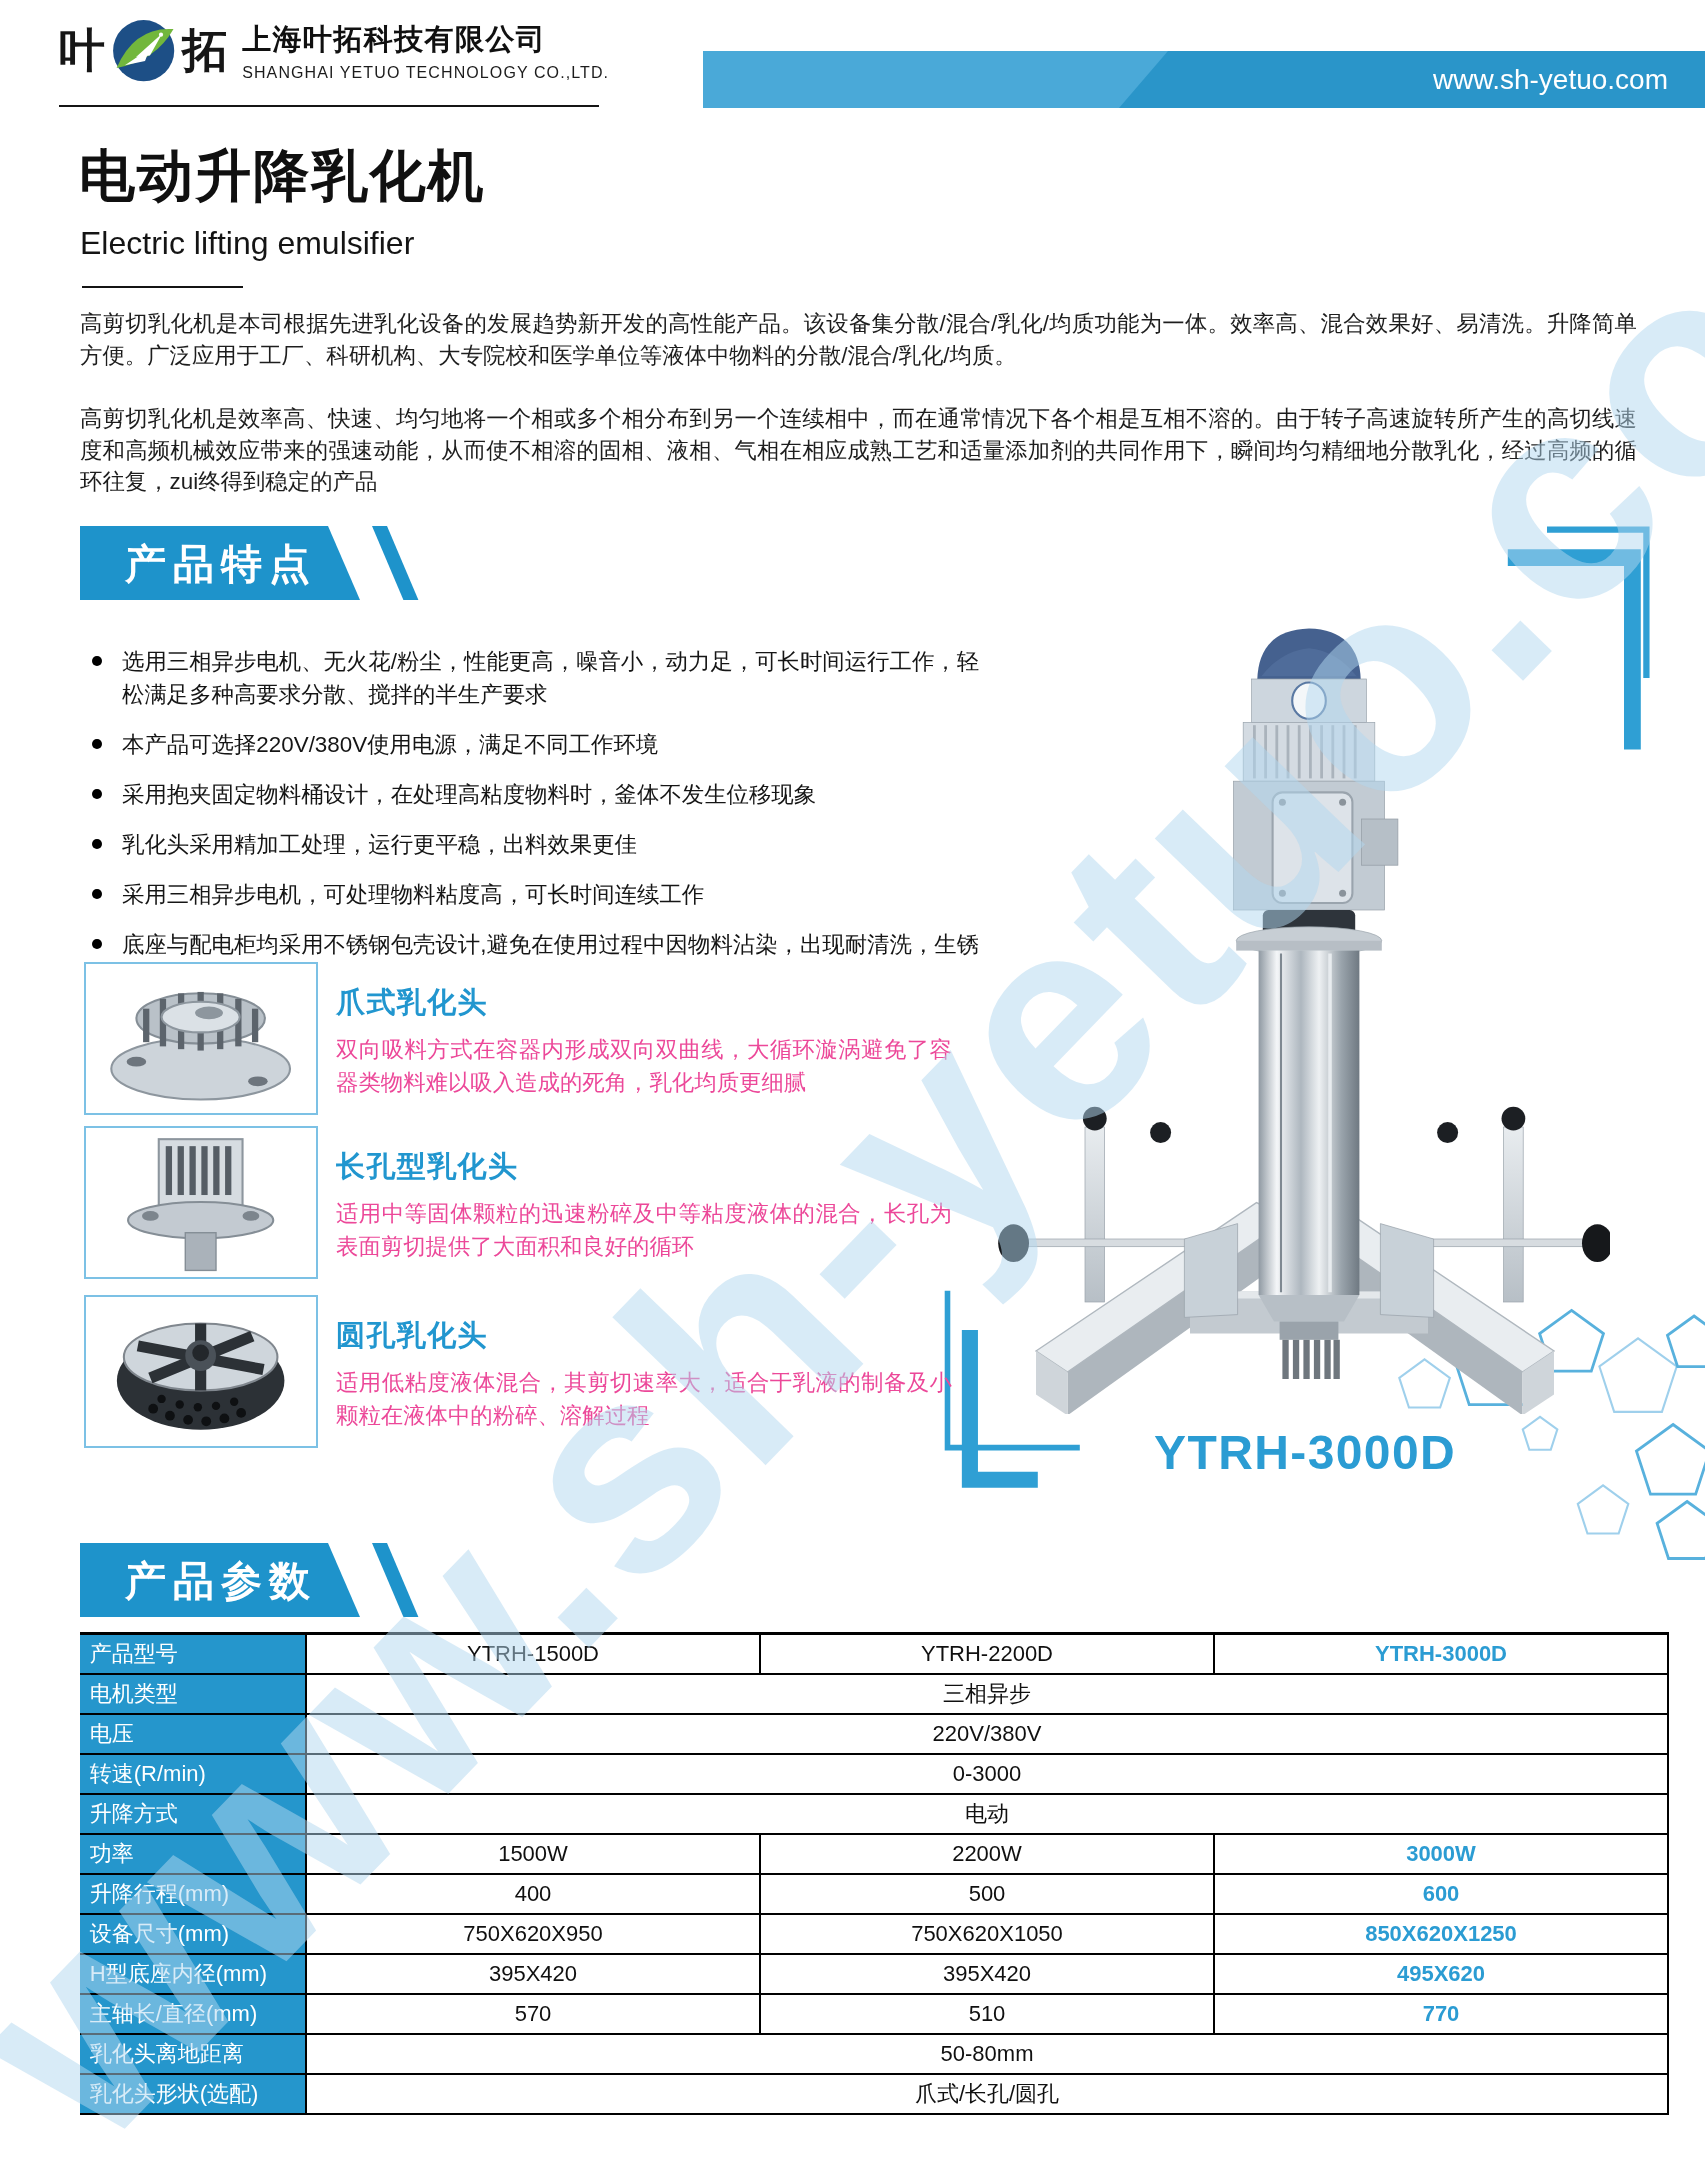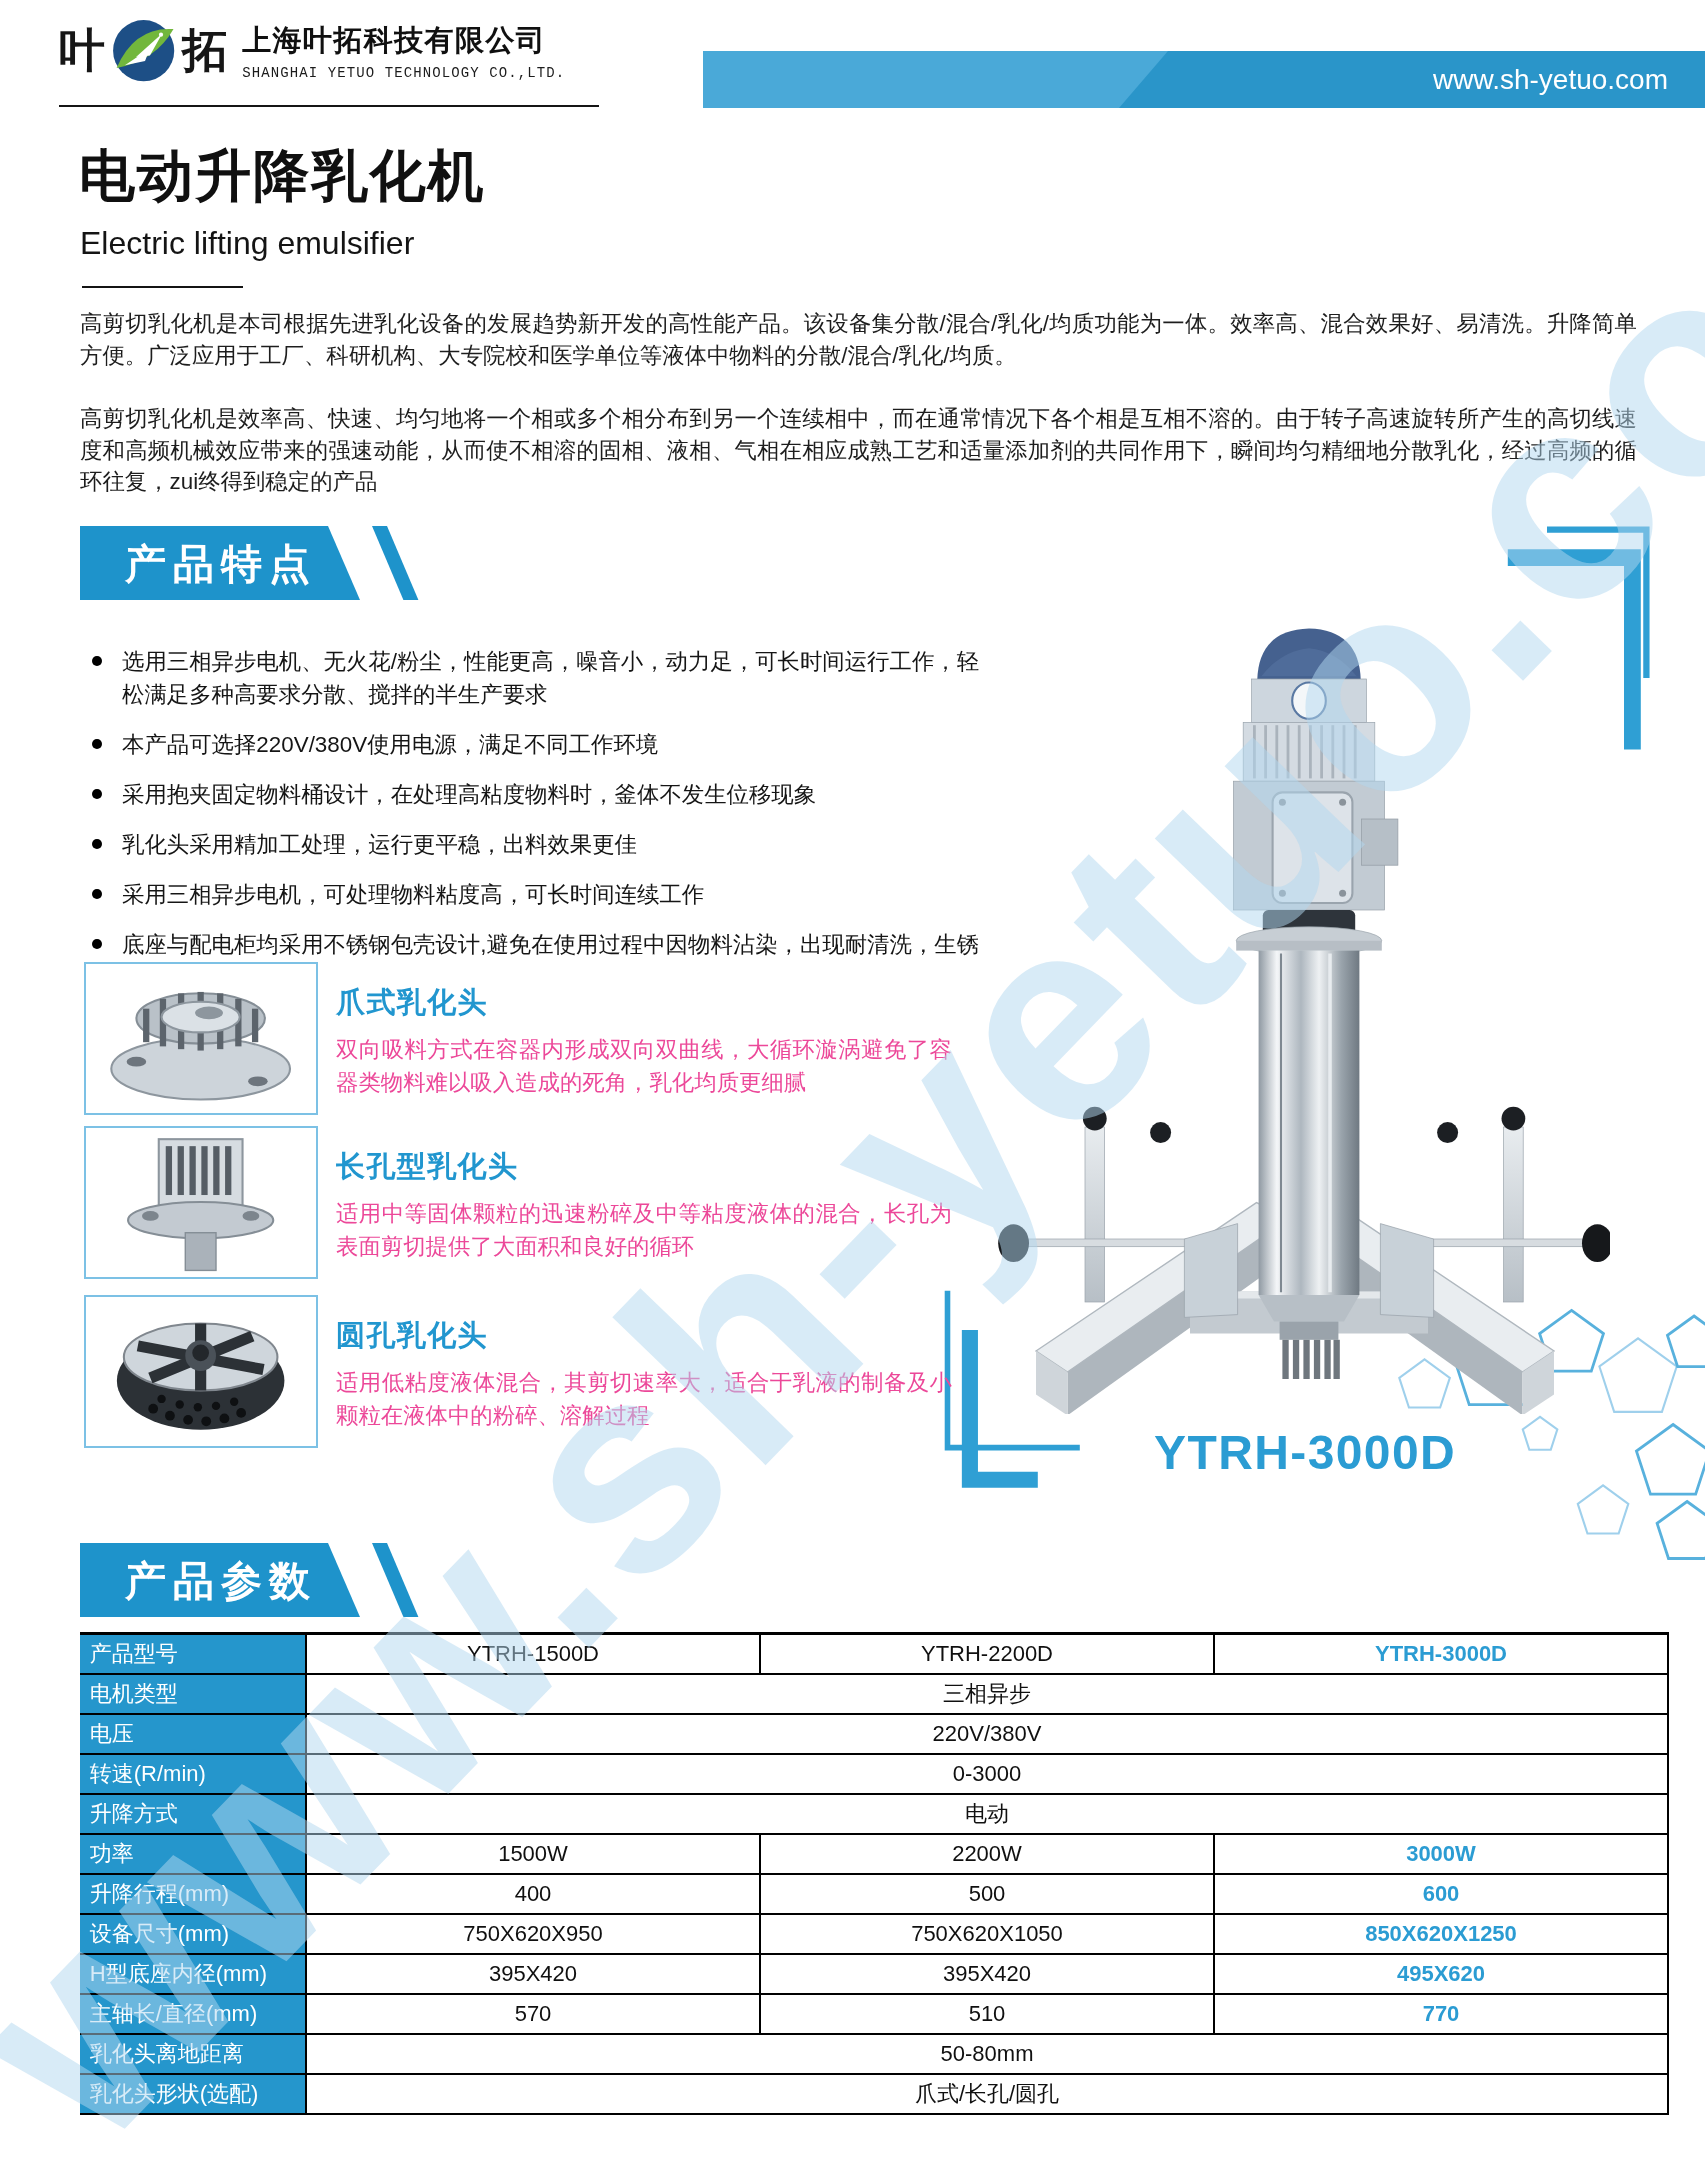--- a/index.html
+++ b/index.html
@@ -11,21 +11,21 @@
     transform:rotate(-46deg);transform-origin:center;
     font-size:294px;font-weight:700;letter-spacing:4.2px;white-space:nowrap;
     color:rgba(178,215,240,0.50);pointer-events:none;text-align:center;}
 
   
   .logo-row{position:absolute;left:59px;top:18px;display:flex;align-items:center;z-index:5;}
   .logo-cn{font-family:"Liberation Serif","DejaVu Serif",serif;font-size:46px;font-weight:bold;color:#161616;}
   .logo-icon{margin:0 5.6px;}
   .company{margin-left:14px;}
   .company-cn{font-size:29px;font-weight:bold;color:#101010;letter-spacing:1.4px;}
-  .company-en{font-size:14px;color:#1c1c1c;letter-spacing:1.1px;margin-top:4.9px;font-family:Liberation Mono, monospace;}
+  .company-en{font-size:16px;color:#1c1c1c;letter-spacing:1.1px;margin-top:4.9px;}
   .header-rule{position:absolute;left:59px;top:105px;width:540px;height:2.1px;background:#151515;z-index:5;}
   .banner{position:absolute;left:703px;top:51px;right:0;height:57px;background:#2a95c9;z-index:5;}
   .banner-light{position:absolute;left:0;top:0;width:465px;height:100%;background:#4aa9d8;
     clip-path:polygon(0 0,100% 0,calc(100% - 49px) 100%,0 100%);}
   .banner-url{position:absolute;right:38px;top:0;height:57px;line-height:57px;color:#fff;font-size:28px;}
 
   
   .title-cn{position:absolute;left:79px;top:139px;font-size:56px;font-weight:bold;color:#101010;letter-spacing:2.1px;z-index:5;}
   .title-en{position:absolute;left:80px;top:225px;font-size:32px;color:#141414;z-index:5;}
   .title-rule{position:absolute;left:82px;top:286px;width:161px;height:2.1px;background:#141414;z-index:5;}

